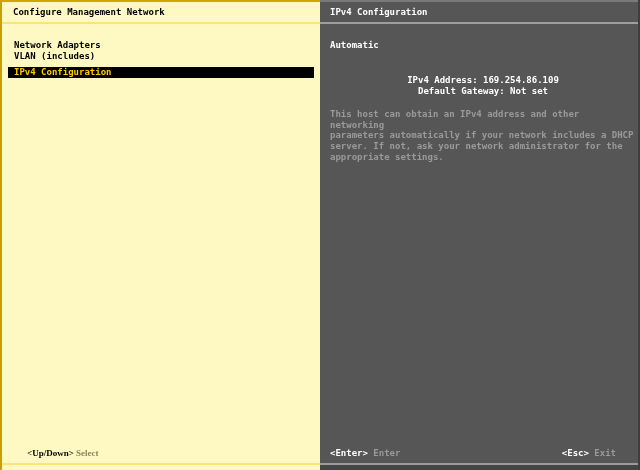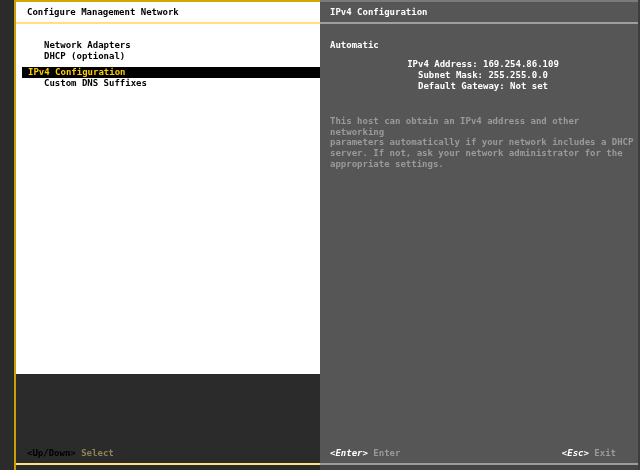--- a/index.html
+++ b/index.html
@@ -9,22 +9,22 @@
     height: 470px;
     overflow: hidden;
     font-family: "DejaVu Sans Mono", "Liberation Mono", monospace;
     font-weight: bold;
     font-size: 9px;
     -webkit-font-smoothing: none;
   }
 
   
   .left-panel {
-    position: absolute; left: 0; top: 0; width: 320px; height: 374px;
-    background: #ffffff; color: #000; margin-left: 14px;
+    position: absolute; left: 0; top: 0; width: 320px; height: 470px;
+    background: #fef9c3; color: #000;
   }
   .right-panel {
     position: absolute; left: 320px; top: 0; width: 320px; height: 470px;
     background: #565656; color: #fff;
   }
 
   
   .edge-left  { position: absolute; left: 0; top: 0; width: 2px; height: 470px; background: #c9a000; z-index: 5; }
   .edge-right { position: absolute; right: 0; top: 0; width: 2px; height: 470px; background: #3e3e3e; z-index: 5; }
   .l-top-line    { position: absolute; top: 0; left: 0; right: 0; height: 2px; background: #d2a800; }
@@ -35,86 +35,81 @@
   .r-bottom-line { position: absolute; top: 463px; left: 0; right: 0; height: 2px; background: #9b9b9b; }
   .r-bottom-dark { position: absolute; top: 465px; left: 0; right: 0; bottom: 0; background: #454545; }
 
   
   .hdr { position: absolute; top: 2px; left: 0; right: 0; height: 20px; line-height: 20px; }
   .left-panel  .hdr { padding-left: 13px; color: #000; }
   .right-panel .hdr { padding-left: 10px; color: #fff; }
 
   
   .menu { position: absolute; top: 40px; left: 0; right: 0; }
-  .menu-item { height: 11px; line-height: 11px; padding-left: 30px; color: #000; white-space: nowrap; }
+  .menu-item { height: 11px; line-height: 11px; padding-left: 14px; color: #000; white-space: nowrap; }
   .menu-gap { height: 5px; }
   .menu-item.selected {
     background: #000; color: #ffcc00;
     margin-left: 8px; margin-right: 6px; padding-left: 6px;
   }
 
   
   .details { position: absolute; top: 40px; left: 10px; right: 4px; }
-  .mode-line { height: 11px; line-height: 11px; margin-bottom: 8px; color: #fff; white-space: nowrap; }
+  .mode-line { height: 11px; line-height: 11px; margin-bottom: 24px; color: #fff; white-space: nowrap; }
   .field-line { height: 11px; line-height: 11px; color: #fff; white-space: nowrap; text-align: center; }
   .description {
-    margin-top: 24px; color: #9a9a9a; line-height: 10.7px;
+    margin-top: 12px; color: #9a9a9a; line-height: 10.7px;
     white-space: pre-line;
   }
 
   
   .statusbar { position: absolute; top: 444px; left: 0; right: 0; height: 19px; line-height: 19px; white-space: nowrap; }
-  .left-panel  .statusbar { padding-left: 13px; }
+  .left-panel  .statusbar { padding-left: 27px; font-family: Liberation Serif, serif; }
   .right-panel .statusbar { padding-left: 10px; }
   .key-dark  { color: #000; }
-  .key-light { color: #fff; font-style: italic; }
+  .key-light { color: #fff; }
   .action-on-yellow { color: #8c8455; }
   .action-on-gray   { color: #9a9a9a; }
   .exit-group { position: absolute; right: 24px; top: 0; }
 </style>
 </head>
 <body>
 
 <div class="screen">
 
   <div class="left-panel">
     <div class="l-top-line"></div>
     <div class="hdr">Configure Management Network</div>
     <div class="l-header-line"></div>
 
     <div class="menu">
       <div class="menu-item">Network Adapters</div>
-      <div class="menu-item">DHCP (optional)</div>
+      <div class="menu-item">VLAN (includes)</div>
       <div class="menu-gap"></div>
       <div class="menu-item selected">IPv4 Configuration</div>
-      <div class="menu-item">Custom DNS Suffixes</div>
     </div>
 
     <div class="statusbar">
       <span class="key-dark">&lt;Up/Down&gt;</span>
       <span class="action-on-yellow">Select</span>
     </div>
     <div class="l-bottom-line"></div>
     <div class="edge-left"></div>
   </div>
 
   <div class="right-panel">
     <div class="r-top-line"></div>
     <div class="hdr">IPv4 Configuration</div>
     <div class="r-header-line"></div>
 
     <div class="details">
       <div class="mode-line">Automatic</div>
       <div class="field-line">
         <span>IPv4 Address:</span>
         <span>169.254.86.109</span>
-      </div>
-      <div class="field-line">
-        <span>Subnet Mask:</span>
-        <span>255.255.0.0</span>
       </div>
       <div class="field-line">
         <span>Default Gateway:</span>
         <span>Not set</span>
       </div>
       <div class="description">This host can obtain an IPv4 address and other networking
 parameters automatically if your network includes a DHCP
 server. If not, ask your network administrator for the
 appropriate settings.</div>
     </div>

